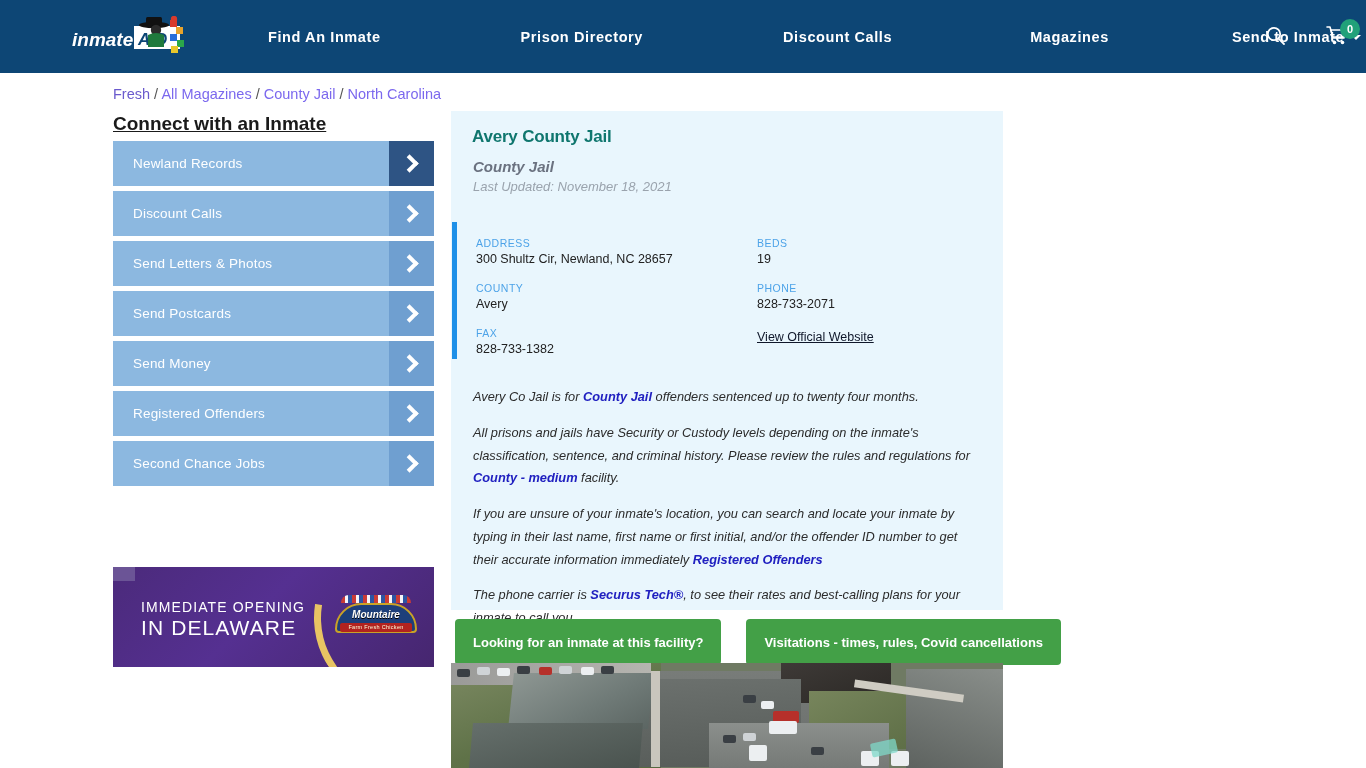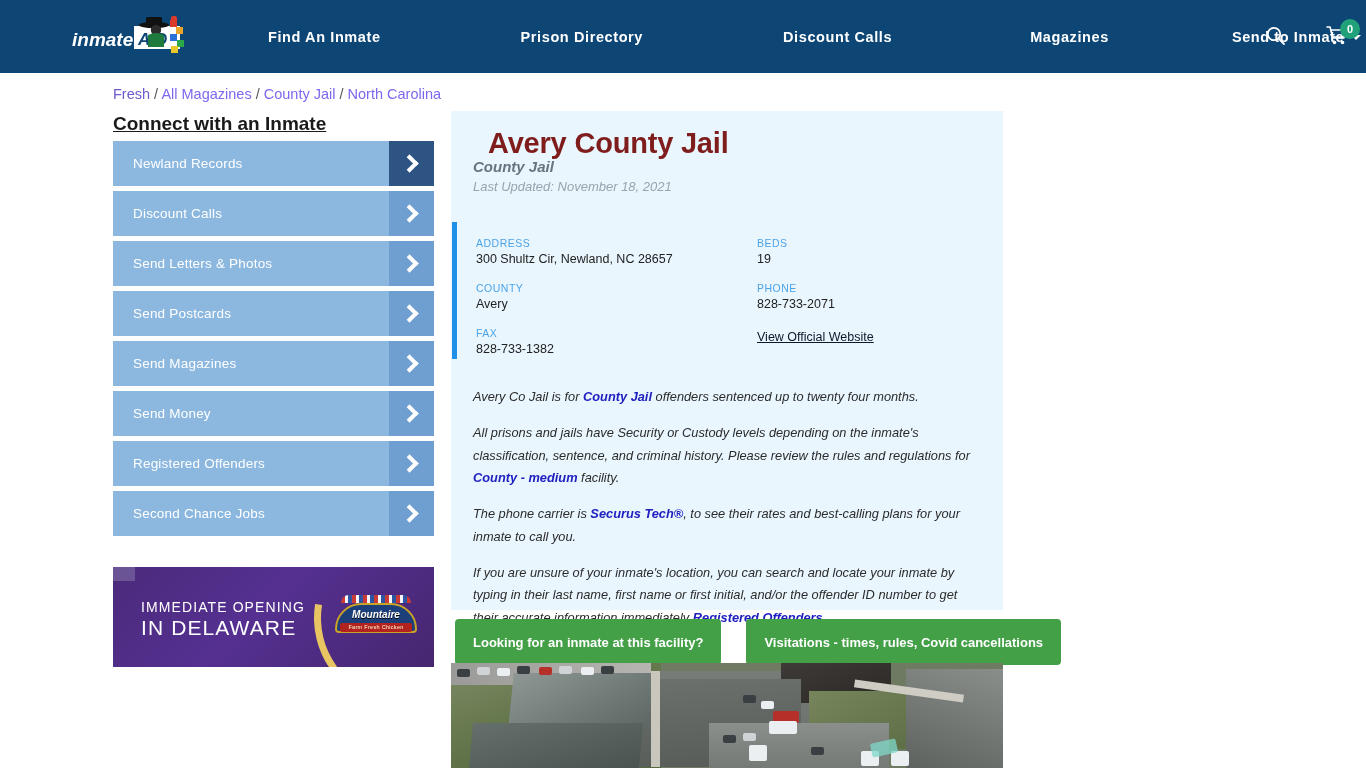--- a/index.html
+++ b/index.html
@@ -186,22 +186,22 @@
     opacity: 0.95;
   }
 
   
   .panel {
     position: absolute; left: 451px; top: 111px;
     width: 552px; height: 499px;
     background: #e9f6fd;
   }
   .fac-title {
-    position: absolute; left: 37px; top: 16px;
-    font-size: 29px; font-weight: bold; color: #7f1d1d;
+    position: absolute; left: 21px; top: 16px;
+    font-size: 17px; font-weight: bold; color: #0f766e;
     letter-spacing: -0.2px;
     cursor: pointer;
   }
   .fac-sub {
     position: absolute; left: 22px; top: 47px;
     font-size: 15px; font-weight: bold; font-style: italic; color: #6b7280;
   }
   .fac-upd {
     position: absolute; left: 22px; top: 68px;
     font-size: 13px; font-style: italic; color: #9aa3ad;
@@ -377,26 +377,20 @@
         <i class="chev-glyph"></i>
       </span>
   </div>
   <div class="side-btn">
     <span class="side-btn-label">Send Postcards</span>
     <span class="side-chev">
         <i class="chev-glyph"></i>
       </span>
   </div>
   <div class="side-btn">
-    <span class="side-btn-label">Send Magazines</span>
-    <span class="side-chev">
-        <i class="chev-glyph"></i>
-      </span>
-  </div>
-  <div class="side-btn">
     <span class="side-btn-label">Send Money</span>
     <span class="side-chev">
         <i class="chev-glyph"></i>
       </span>
   </div>
   <div class="side-btn">
     <span class="side-btn-label">Registered Offenders</span>
     <span class="side-chev">
         <i class="chev-glyph"></i>
       </span>
@@ -461,23 +455,23 @@
         <a class="det-link">View Official Website</a>
       </div>
     </div>
   </div>
 
   <div class="body-copy">
     <p><span>Avery Co Jail is for </span><a>County Jail</a><span> offenders sentenced up to twenty four months.</span></p>
 
     <p><span>All prisons and jails have Security or Custody levels depending on the inmate's classification, sentence, and criminal history. Please review the rules and regulations for </span><a>County - medium</a><span> facility.</span></p>
 
+    <p><span>If you are unsure of your inmate's location, you can search and locate your inmate by typing in their last name, first name or first initial, and/or the offender ID number to get their accurate information immediately </span><a>Registered Offenders</a></p>
+
     <p><span>The phone carrier is </span><a>Securus Tech®</a><span>, to see their rates and best-calling plans for your inmate to call you.</span></p>
-
-    <p><span>If you are unsure of your inmate's location, you can search and locate your inmate by typing in their last name, first name or first initial, and/or the offender ID number to get their accurate information immediately </span><a>Registered Offenders</a></p>
   </div>
 </div>
 
 <div class="cta-row">
   <button class="cta">Looking for an inmate at this facility?</button>
   <button class="cta">Visitations - times, rules, Covid cancellations</button>
 </div>
 
 <div class="aerial">
   <div class="a-layer a-grass-l"></div>

